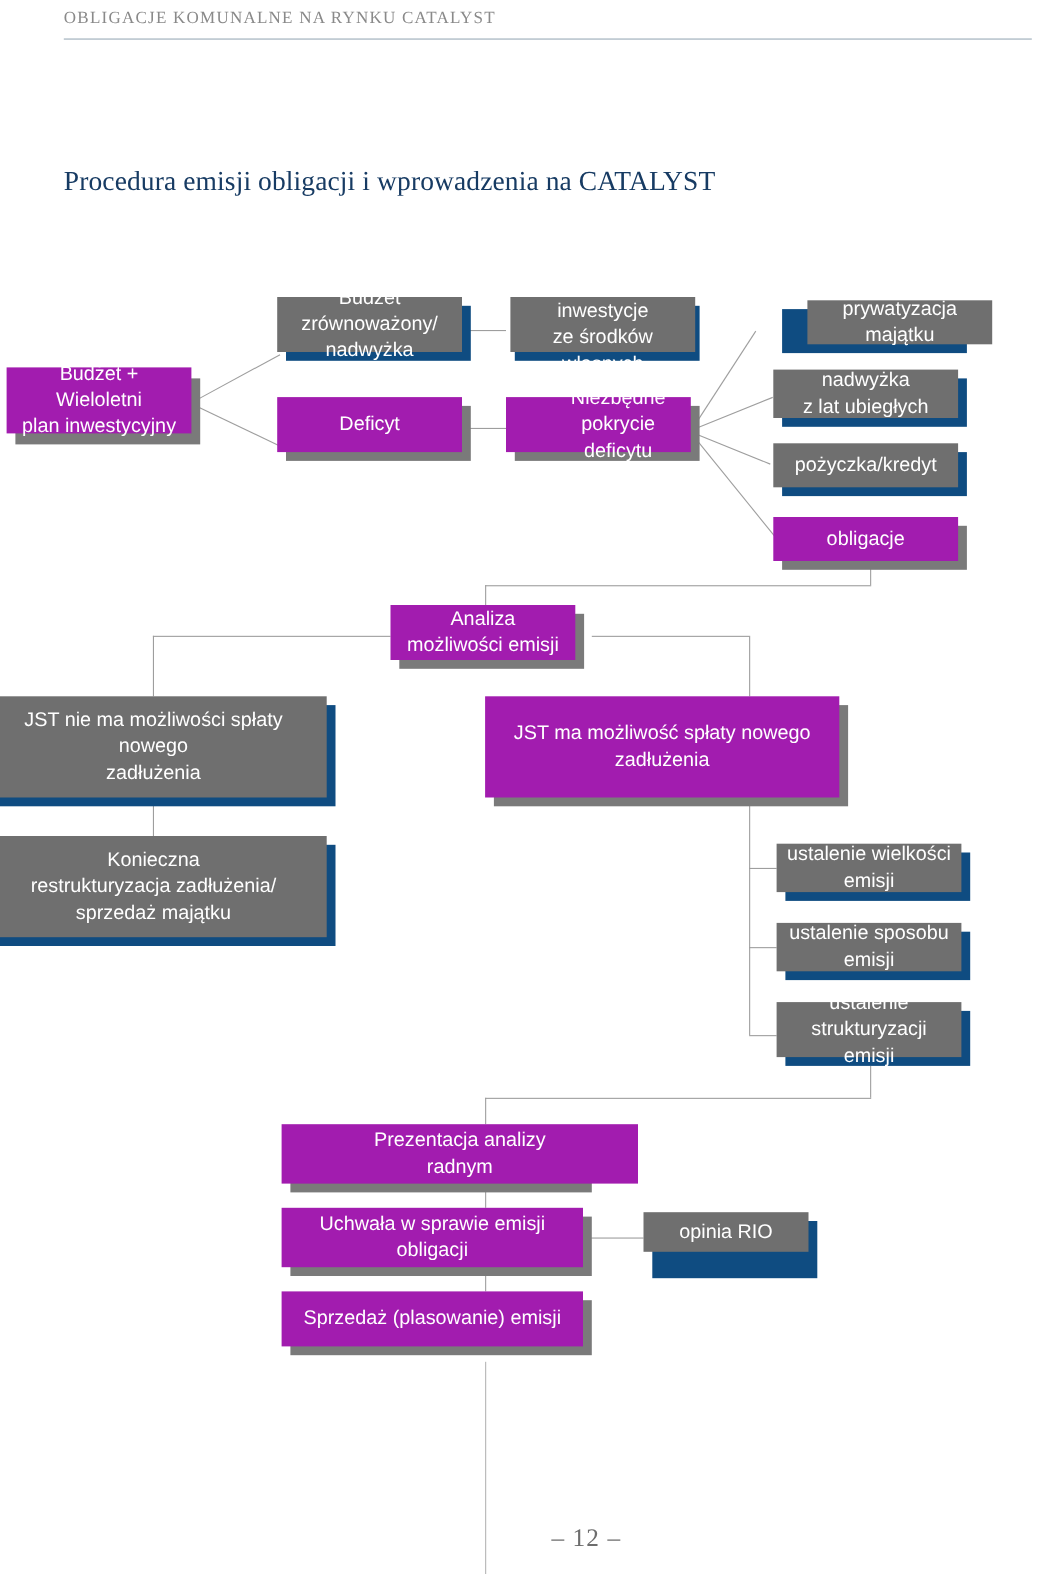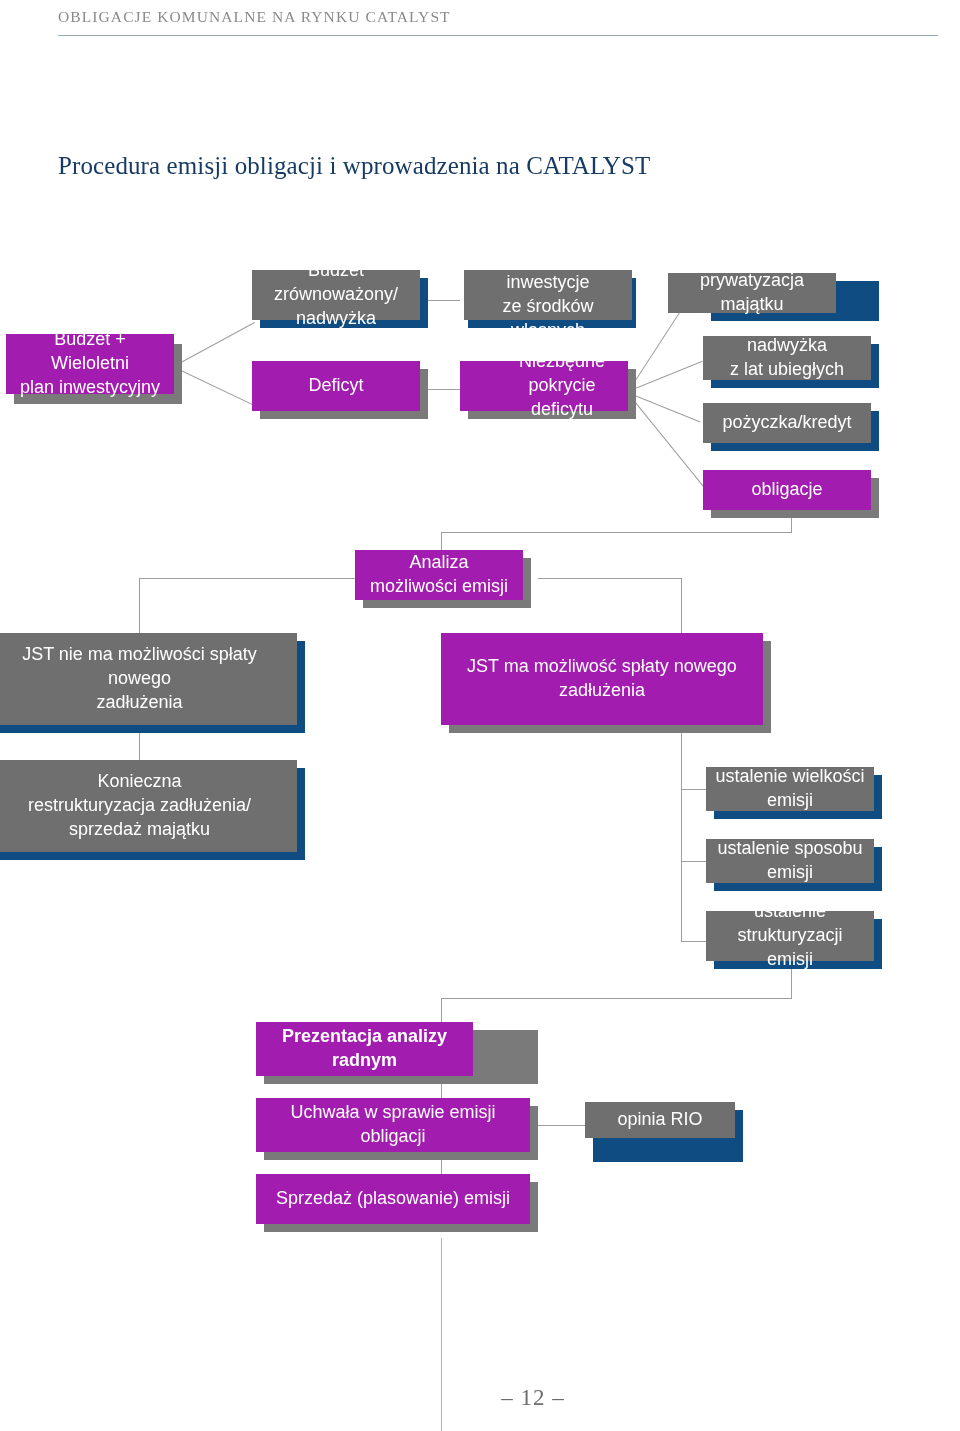--- a/index.html
+++ b/index.html
@@ -177,21 +177,21 @@
 
   <div class="shadow navy" style="left:468px; top:278px; width:168px; height:50px;"></div>
   <div class="node gray" style="left:464px; top:270px; width:168px; height:50px; white-space:pre-line;">JST realizuje inwestycje
 ze środków własnych</div>
 
   <div class="shadow gray" style="left:468px; top:369px; width:168px; height:50px;"></div>
   <div class="node navy" style="left:460px; top:361px; width:168px; height:50px; white-space:pre-line;padding-left:44px;">Niezbędne pokrycie
 deficytu</div>
 
   <div class="shadow navy" style="left:711px; top:281px; width:168px; height:40px;"></div>
-  <div class="node gray" style="left:668px; top:273px; width:168px; height:40px; white-space:pre-line;">prywatyzacja majątku</div>
+  <div class="node gray" style="left:734px; top:273px; width:168px; height:40px; white-space:pre-line;">prywatyzacja majątku</div>
 
   <div class="shadow navy" style="left:711px; top:344px; width:168px; height:44px;"></div>
   <div class="node gray" style="left:703px; top:336px; width:168px; height:44px; white-space:pre-line;">nadwyżka
 z lat ubiegłych</div>
 
   <div class="shadow navy" style="left:711px; top:411px; width:168px; height:40px;"></div>
   <div class="node gray" style="left:703px; top:403px; width:168px; height:40px; white-space:pre-line;">pożyczka/kredyt</div>
 
   <div class="shadow gray" style="left:711px; top:478px; width:168px; height:40px;"></div>
   <div class="node navy" style="left:703px; top:470px; width:168px; height:40px; white-space:pre-line;">obligacje</div>
@@ -216,21 +216,21 @@
   <div class="node gray" style="left:706px; top:767px; width:168px; height:44px; white-space:pre-line;">ustalenie wielkości emisji</div>
 
   <div class="shadow navy" style="left:714px; top:847px; width:168px; height:44px;"></div>
   <div class="node gray" style="left:706px; top:839px; width:168px; height:44px; white-space:pre-line;">ustalenie sposobu emisji</div>
 
   <div class="shadow navy" style="left:714px; top:919px; width:168px; height:50px;"></div>
   <div class="node gray" style="left:706px; top:911px; width:168px; height:50px; white-space:pre-line;">ustalenie
 strukturyzacji emisji</div>
 
   <div class="shadow gray" style="left:264px; top:1030px; width:274px; height:54px;"></div>
-  <div class="node navy" style="left:256px; top:1022px; width:217px; height:54px; white-space:pre-line;font-weight:bold;">Prezentacja analizy
+  <div class="node navy" style="left:256px; top:1022px; width:324px; height:54px; white-space:pre-line;">Prezentacja analizy
 radnym</div>
 
   <div class="shadow gray" style="left:264px; top:1106px; width:274px; height:54px;"></div>
   <div class="node navy" style="left:256px; top:1098px; width:274px; height:54px; white-space:pre-line;">Uchwała w sprawie emisji
 obligacji</div>
 
   <div class="shadow navy" style="left:593px; top:1110px; width:150px; height:52px;"></div>
   <div class="node gray" style="left:585px; top:1102px; width:150px; height:36px; white-space:pre-line;">opinia RIO</div>
 
   <div class="shadow gray" style="left:264px; top:1182px; width:274px; height:50px;"></div>

